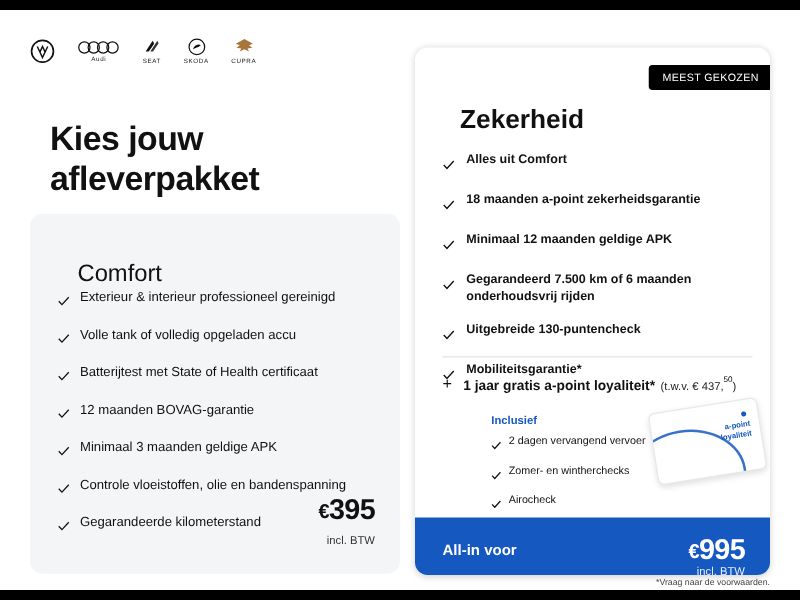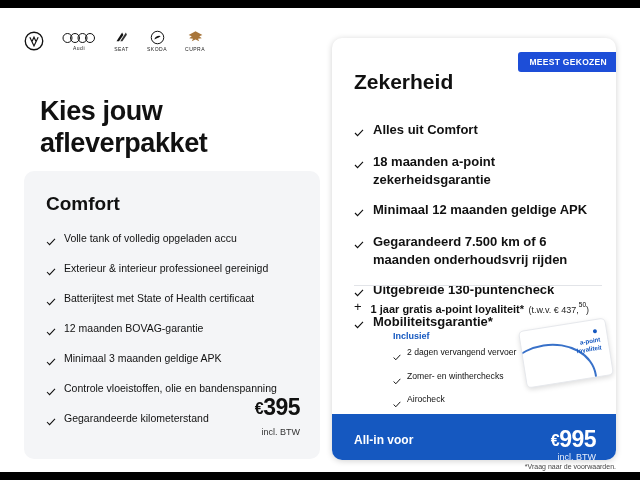--- a/index.html
+++ b/index.html
@@ -10,37 +10,37 @@
   
   .brands{position:absolute;left:24px;top:22px;display:flex;align-items:center;gap:18px;}
   .brand{display:flex;flex-direction:column;align-items:center;justify-content:center;color:#111;}
   .brand svg{display:block;}
   .brand .bname{font-size:5px;letter-spacing:.5px;margin-top:1px;color:#222;}
 
   
   .left{position:absolute;left:24px;top:72px;width:296px;}
   .headline{font-size:27px;line-height:1.18;font-weight:700;color:#111;letter-spacing:-.4px;margin:16px;}
   .card{position:absolute;left:24px;top:163px;width:296px;height:288px;background:#f4f5f7;border-radius:10px;}
-  .card h2{margin:0;position:absolute;left:22px;top:22px;font-size:19px;font-weight:700;color:#111;}
+  .card h2{margin:16px;position:absolute;left:22px;top:22px;font-size:19px;font-weight:400;color:#111;}
   .clist{position:absolute;left:22px;top:60px;width:256px;}
   .citem{display:flex;gap:8px;align-items:flex-start;margin-bottom:11px;}
   .citem .tick{flex:0 0 auto;width:10px;margin-top:1px;}
   .citem .txt{font-size:10.5px;line-height:1.35;color:#111;}
   .price{position:absolute;right:20px;bottom:38px;font-size:23px;font-weight:700;color:#111;letter-spacing:-.5px;}
   .price .eur{font-size:16px;font-weight:700;position:relative;top:-1px;}
   .btw{position:absolute;right:20px;bottom:22px;font-size:9px;color:#333;}
 
   
   .right{position:absolute;left:332px;top:30px;width:284px;height:422px;background:#ffffff;border-radius:10px;box-shadow:0 1px 6px rgba(0,0,0,.18);overflow:hidden;}
-  .badge{position:absolute;right:0;top:14px;background:#1d4ed8;color:#fff;font-size:8.5px;font-weight:700;letter-spacing:.3px;padding:5px 9px 5px 11px;border-radius:3px 0 0 3px;}
-  .rtitle{position:absolute;left:22px;top:32px;font-size:21px;font-weight:700;color:#111;margin:0;}
+  .badge{position:absolute;right:0;top:14px;background:#000000;color:#fff;font-size:8.5px;font-weight:400;letter-spacing:.3px;padding:5px 9px 5px 11px;border-radius:3px 0 0 3px;}
+  .rtitle{position:absolute;left:22px;top:32px;font-size:21px;font-weight:700;color:#111;margin:14px;}
   .rlist{position:absolute;left:22px;top:83px;width:248px;}
   .ritem{display:flex;gap:9px;align-items:flex-start;margin-bottom:12px;}
   .ritem .tick{flex:0 0 auto;width:10px;margin-top:2px;}
-  .ritem .txt{font-size:13px;line-height:1.38;font-weight:700;color:#111;}
+  .ritem .txt{font-size:10px;line-height:1.38;font-weight:700;color:#111;}
   .sep{position:absolute;left:22px;top:247px;width:248px;height:1px;background:#e2e4e8;}
   .loyal{position:absolute;left:22px;top:261px;width:252px;display:flex;gap:9px;align-items:flex-start;}
   .plus{font-size:13px;line-height:1;color:#111;margin-top:1px;}
   .loyal .t1{font-size:11px;font-weight:700;color:#111;}
   .loyal .t2{font-size:9px;color:#222;font-weight:400;}
   .sup{font-size:6.5px;vertical-align:super;}
   .incl{position:absolute;left:49px;top:293px;width:180px;margin-left:12px;}
   .incl .lbl{font-size:9px;font-weight:700;color:#1558c0;margin-bottom:6px;}
   .isub{display:flex;gap:6px;align-items:flex-start;margin-bottom:5.5px;}
   .isub .txt{font-size:8.6px;color:#111;line-height:1.3;text-align:center;}
@@ -108,27 +108,27 @@
       <h1 class="headline">Kies jouw afleverpakket</h1>
     </div>
 
     <div class="card">
       <h2>Comfort</h2>
       <div class="clist">
         <div class="citem">
           <span class="tick"><svg width="10" height="8" viewBox="0 0 12 10">
                 <path d="M1 5l3.2 3.4L11 1" fill="none" stroke="#111" stroke-width="1.3"></path>
               </svg></span>
+          <span class="txt">Exterieur &amp; interieur professioneel gereinigd</span>
+        </div>
+        <div class="citem">
+          <span class="tick"><svg width="10" height="8" viewBox="0 0 12 10">
+                <path d="M1 5l3.2 3.4L11 1" fill="none" stroke="#111" stroke-width="1.3"></path>
+              </svg></span>
           <span class="txt">Volle tank of volledig opgeladen accu</span>
-        </div>
-        <div class="citem">
-          <span class="tick"><svg width="10" height="8" viewBox="0 0 12 10">
-                <path d="M1 5l3.2 3.4L11 1" fill="none" stroke="#111" stroke-width="1.3"></path>
-              </svg></span>
-          <span class="txt">Exterieur &amp; interieur professioneel gereinigd</span>
         </div>
         <div class="citem">
           <span class="tick"><svg width="10" height="8" viewBox="0 0 12 10">
                 <path d="M1 5l3.2 3.4L11 1" fill="none" stroke="#111" stroke-width="1.3"></path>
               </svg></span>
           <span class="txt">Batterijtest met State of Health certificaat</span>
         </div>
         <div class="citem">
           <span class="tick"><svg width="10" height="8" viewBox="0 0 12 10">
                 <path d="M1 5l3.2 3.4L11 1" fill="none" stroke="#111" stroke-width="1.3"></path>

